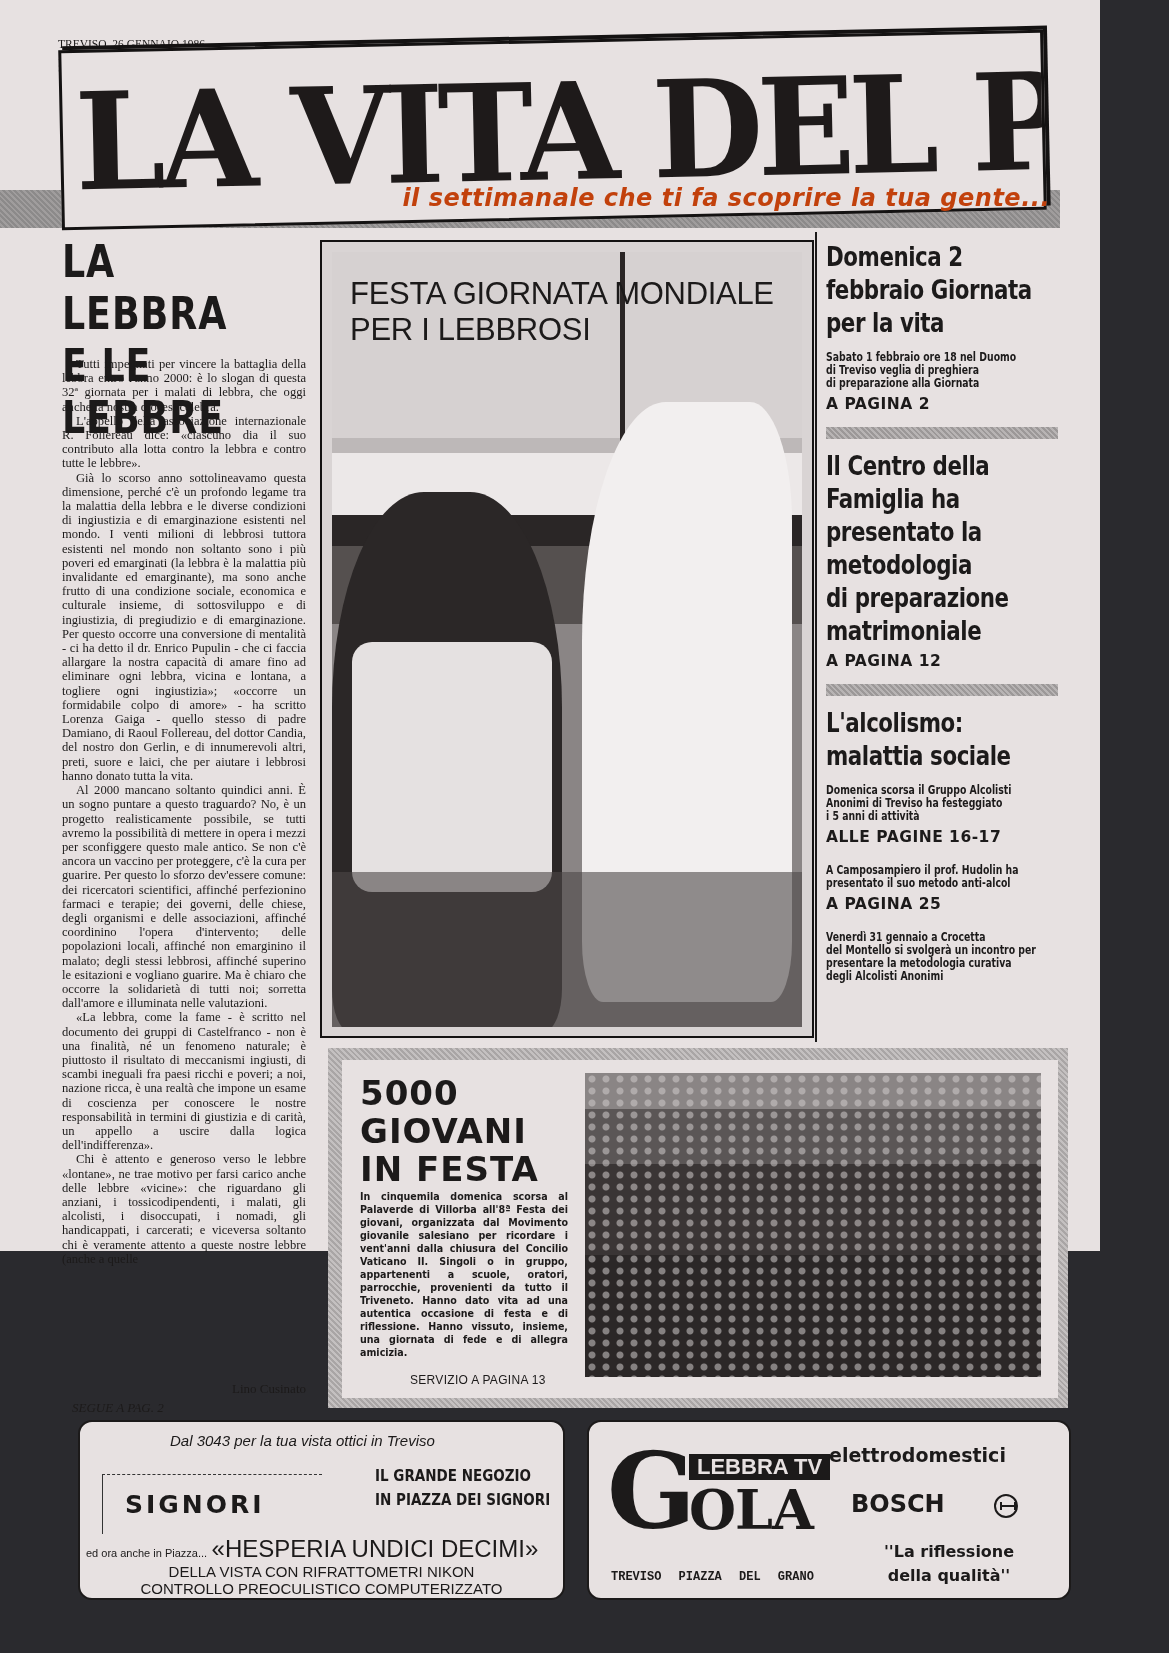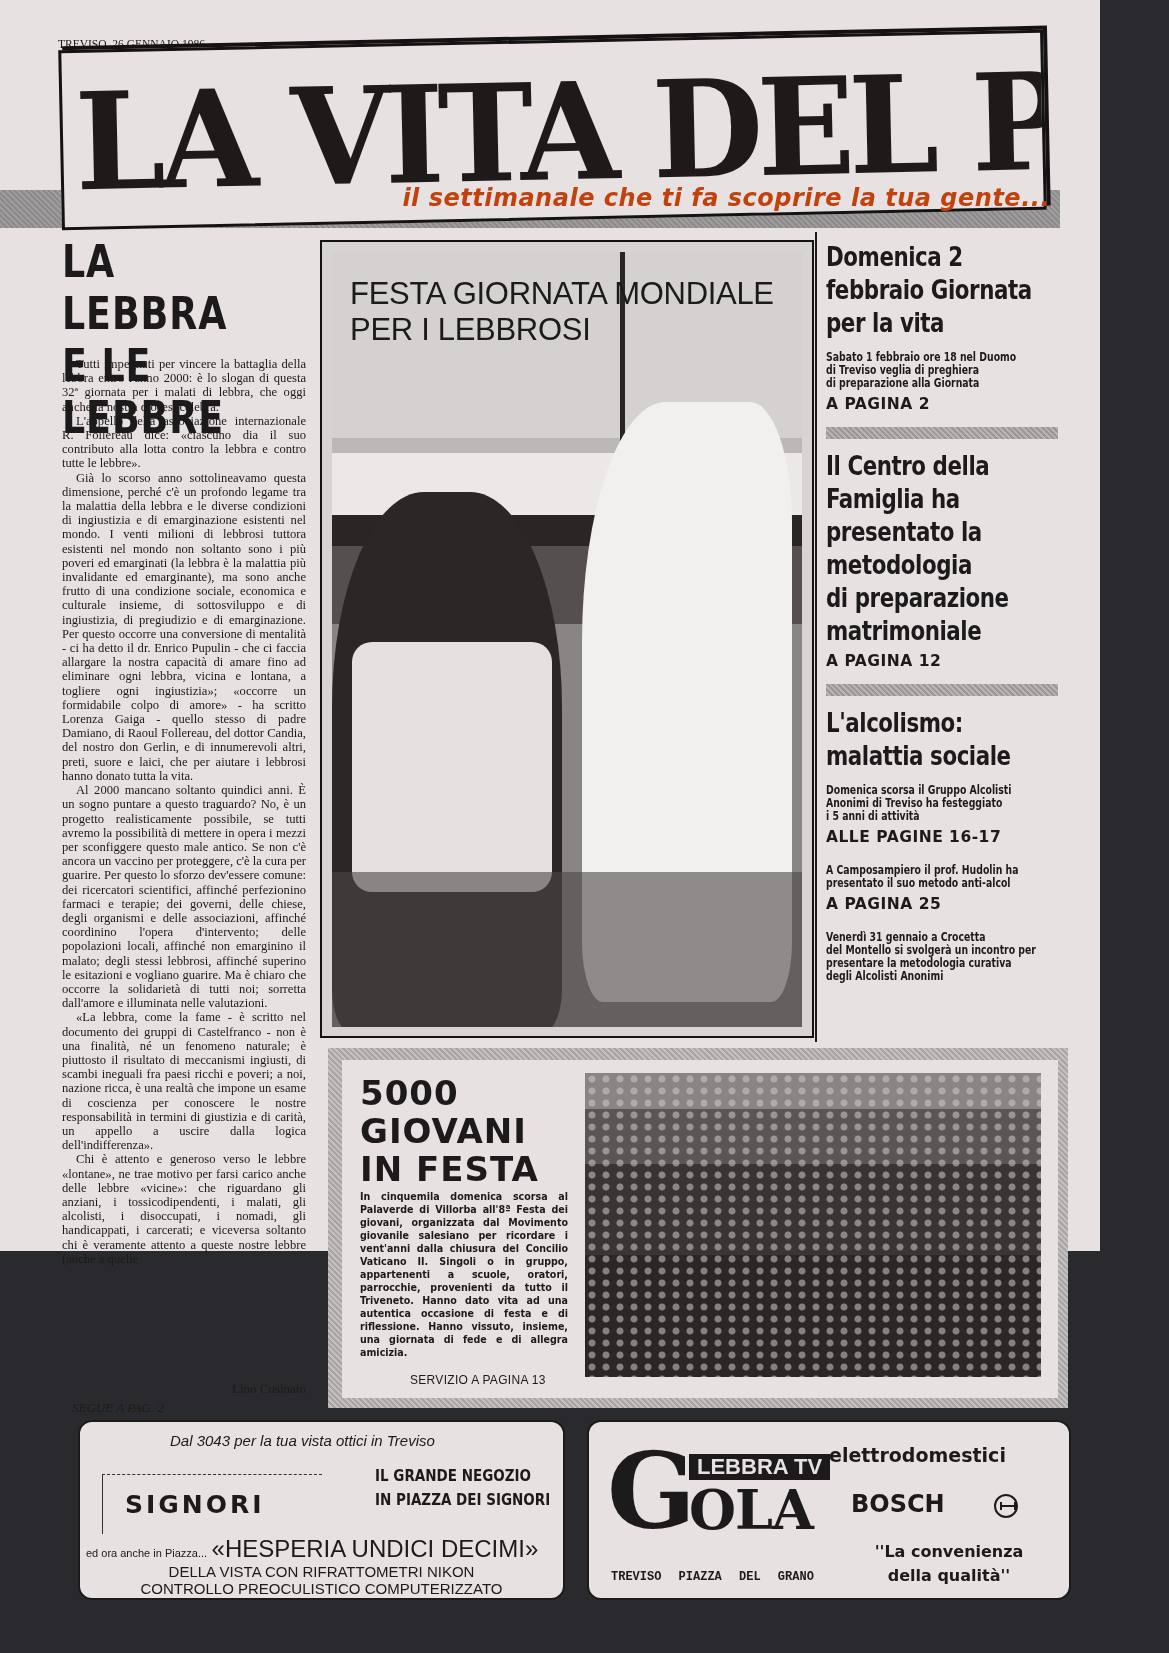--- a/index.html
+++ b/index.html
@@ -213,18 +213,18 @@
 
   <div class="abs ad ad2">
     <div class="g">G</div>
     <div class="radio">LEBBRA TV</div>
     <div class="ola">OLA</div>
     <div class="addr">TREVISO   PIAZZA DEL GRANO</div>
     <div class="r1">elettrodomestici</div>
     <div class="bosch">BOSCH</div>
     <div class="bosch-icon"></div>
     <div class="quote">
-      <div>''La convenienza</div>
+      <div>''La riflessione</div>
       <div>della qualità''</div>
     </div>
   </div>
 
 </div>
 
 </body></html>

